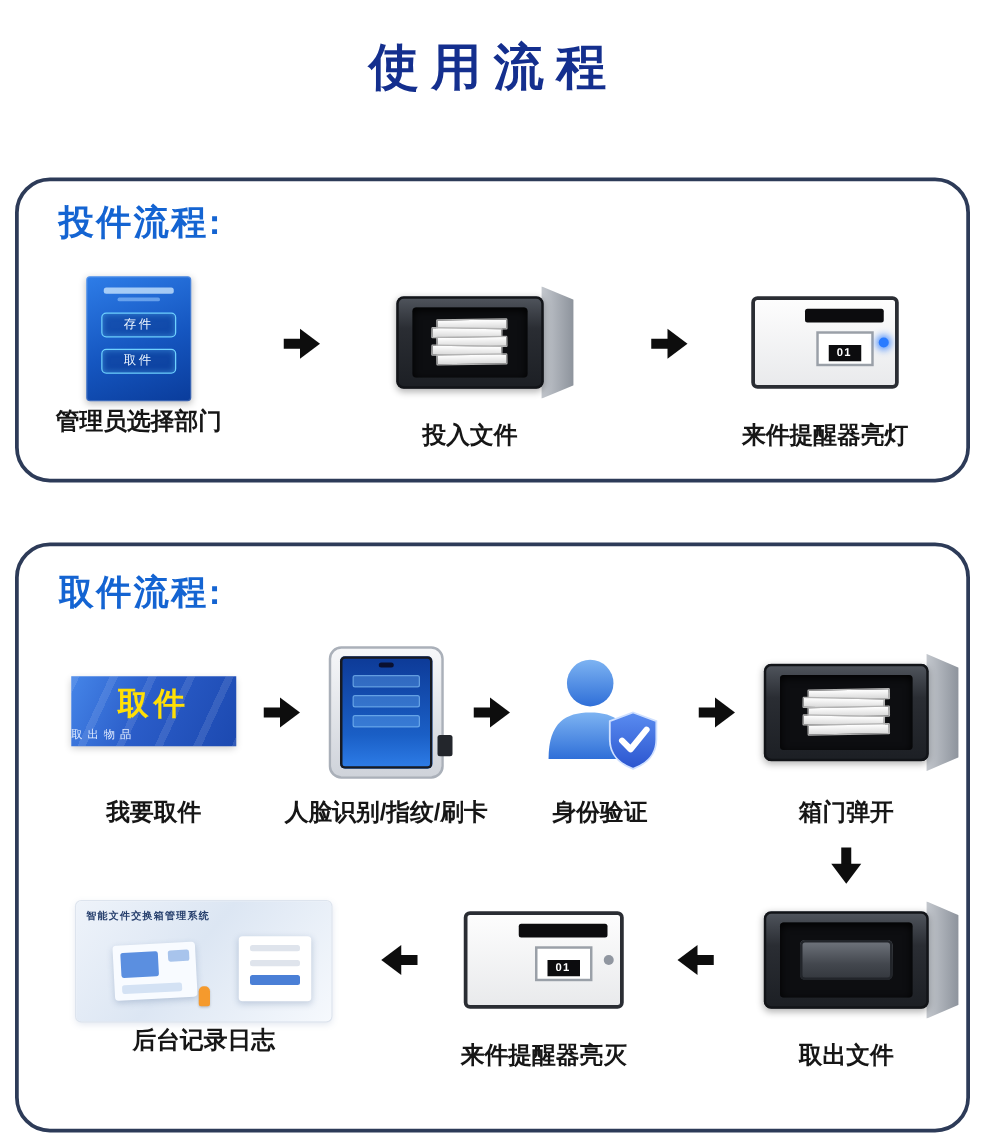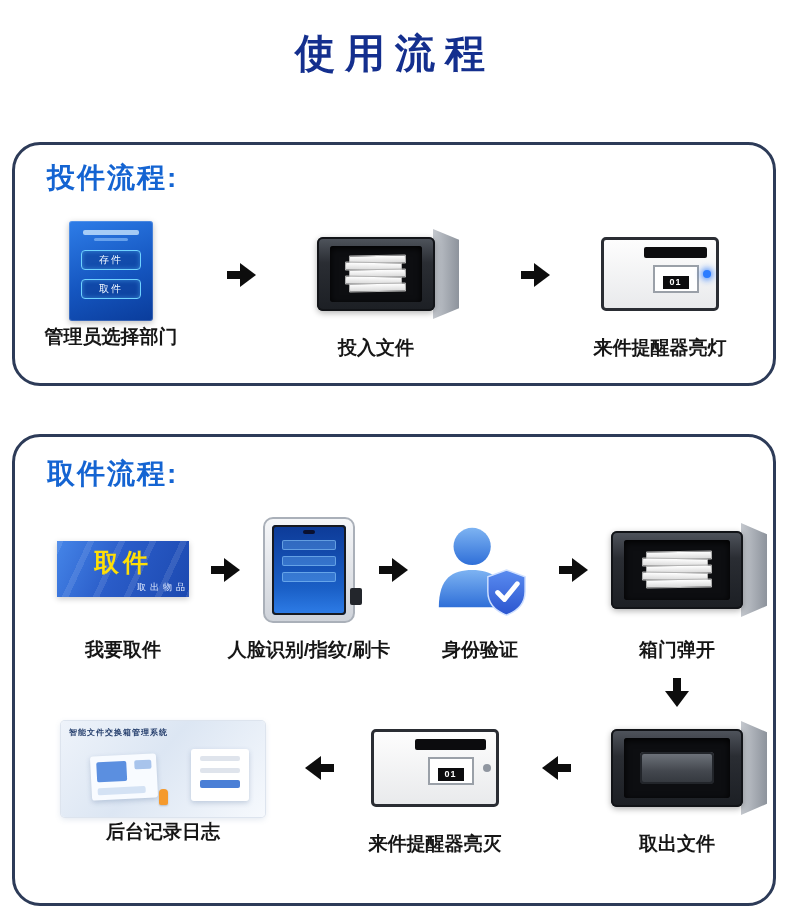--- a/index.html
+++ b/index.html
@@ -118,21 +118,21 @@
   }
   .banner::before {
     content:""; position:absolute; inset:0;
     background:repeating-linear-gradient(115deg,rgba(255,255,255,.10) 0 6px,rgba(255,255,255,0) 6px 28px);
   }
   .banner-main {
     position:relative; text-align:center; margin-top:5px; color:#ffdf06;
     font-size:25px; font-weight:900; letter-spacing:4px;
   }
   .banner-sub {
-    position:relative; text-align:right; color:#e3edff; font-size:9px;
+    position:relative; text-align:left; color:#e3edff; font-size:9px;
     letter-spacing:4px; margin-top:2px;
   }
 
   
   .term {
     position:absolute; left:248px; top:80px; width:92px; height:106px;
     background:linear-gradient(180deg,#f6f7f9,#cfd3da);
     border:2px solid #aab0b9; border-radius:10px; padding:6px 7px; box-sizing:border-box;
   }
   .term-screen {

